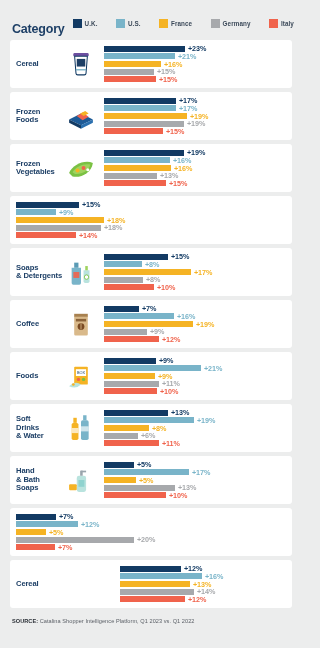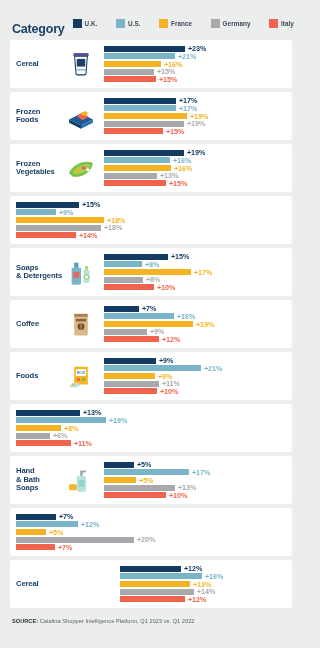--- a/index.html
+++ b/index.html
@@ -406,20 +406,33 @@
             <div class="bar" style="width: 55px; background: rgb(167, 169, 172);"></div>
             <span class="bar-val" style="color: rgb(167, 169, 172);">+11%</span>
           </div>
           <div class="bar-row">
             <div class="bar" style="width: 53px; background: rgb(240, 99, 76);"></div>
             <span class="bar-val" style="color: rgb(240, 99, 76);">+10%</span>
           </div>
         </div>
       </div>
       <div class="card">
+        <div class="card-left">
+          <div class="cat-label">Soft<br>Drinks<br>&amp; Water</div>
+          <div class="cat-icon">
+            <svg width="40" height="44" viewBox="0 0 40 44">
+              <rect x="9" y="16" width="8" height="20" rx="2" fill="#f5b324"></rect>
+              <rect x="11" y="10" width="4" height="6" fill="#f5b324"></rect>
+              <rect x="9" y="22" width="8" height="6" fill="#ffffff" opacity="0.7"></rect>
+              <rect x="20" y="13" width="9" height="23" rx="2" fill="#79b4c9"></rect>
+              <rect x="22.5" y="7" width="4" height="6" fill="#79b4c9"></rect>
+              <rect x="20" y="20" width="9" height="6" fill="#ffffff" opacity="0.65"></rect>
+            </svg>
+          </div>
+        </div>
         <div class="bars">
           <div class="bar-row">
             <div class="bar" style="width: 64px; background: rgb(18, 58, 99);"></div>
             <span class="bar-val" style="color: rgb(18, 58, 99);">+13%</span>
           </div>
           <div class="bar-row">
             <div class="bar" style="width: 90px; background: rgb(121, 180, 201);"></div>
             <span class="bar-val" style="color: rgb(121, 180, 201);">+19%</span>
           </div>
           <div class="bar-row">

